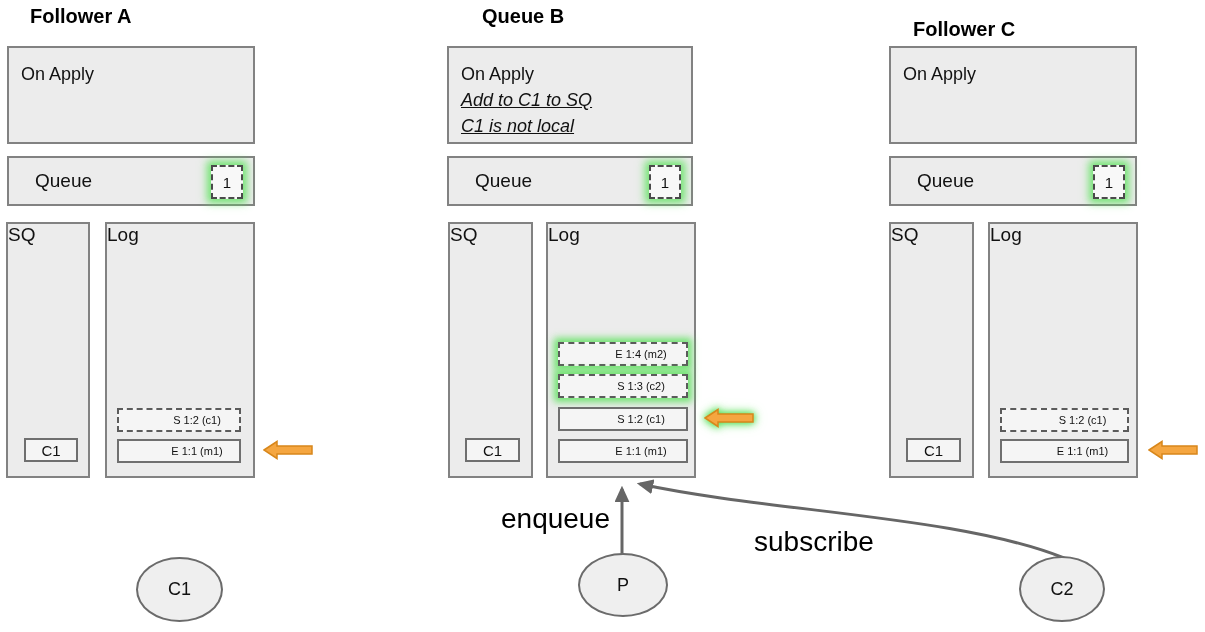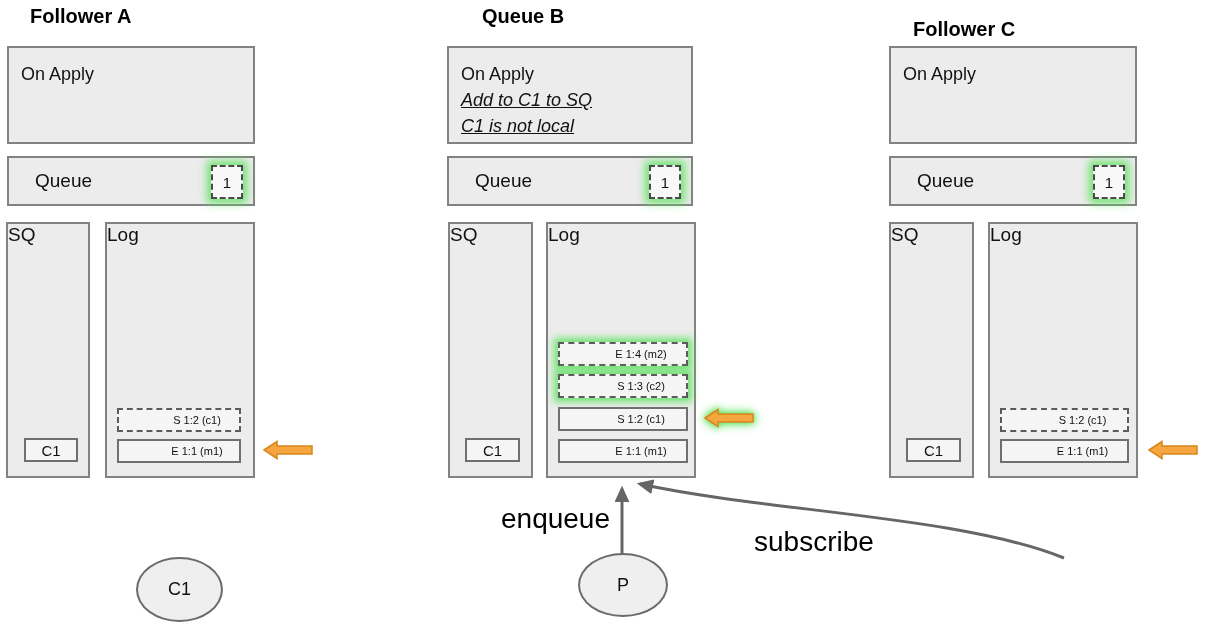--- a/index.html
+++ b/index.html
@@ -141,14 +141,17 @@
 
   <div class="edgelabel" style="left:501px;top:503px;">enqueue</div>
   <div class="edgelabel" style="left:754px;top:526px;">subscribe</div>
 
   <div class="actor" style="left:136px;top:557px;width:87px;height:65px;">
     <span>C1</span>
   </div>
   <div class="actor" style="left:578px;top:553px;width:90px;height:64px;">
     <span>P</span>
   </div>
+  <div class="actor" style="left:1019px;top:556px;width:86px;height:66px;">
+    <span>C2</span>
+  </div>
 
 </div>
 
 </body></html>

